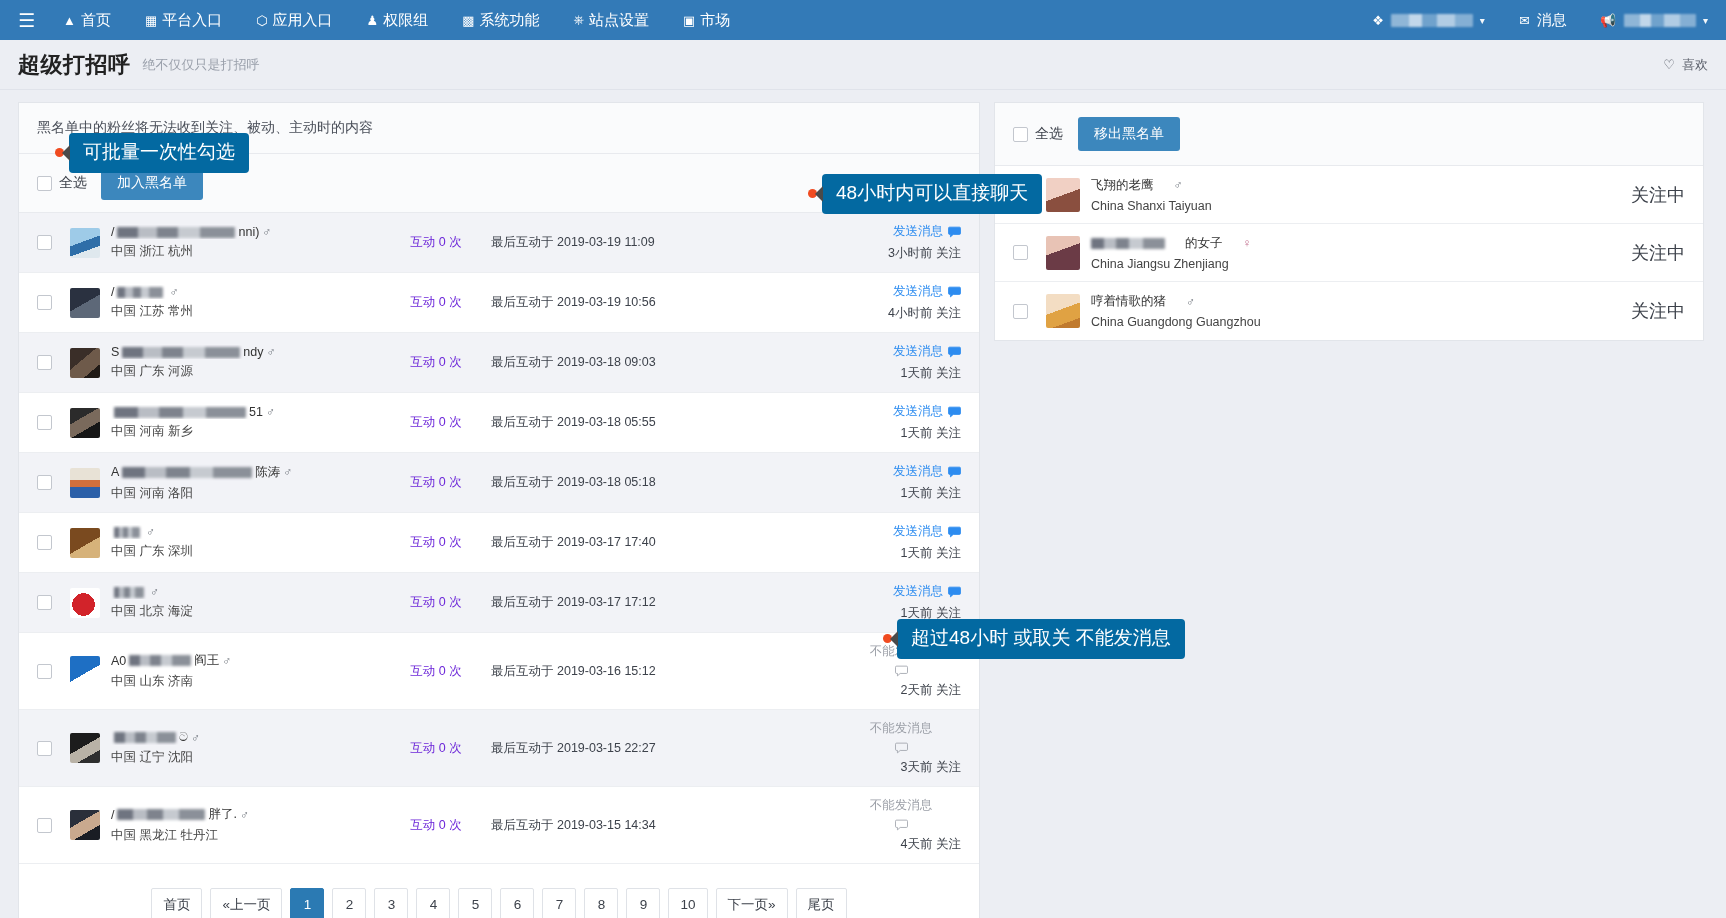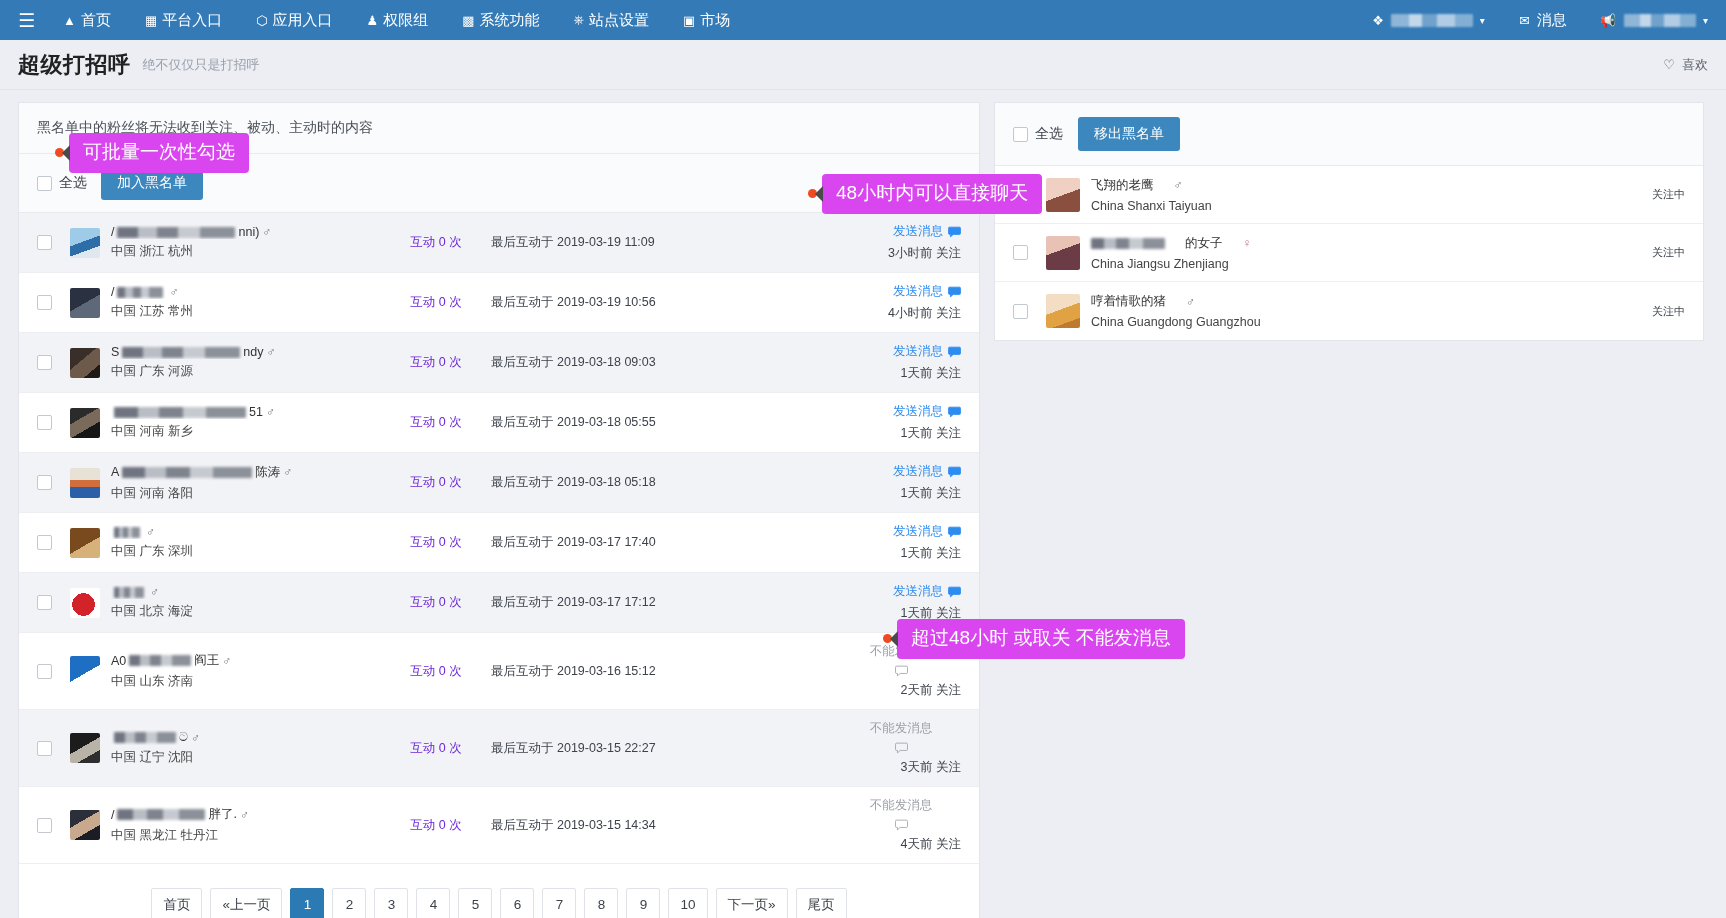--- a/index.html
+++ b/index.html
@@ -219,36 +219,36 @@
     display: flex; align-items: center;
     padding: 9px 18px;
     border-bottom: 1px solid #eceef1;
     background: #fff;
     min-height: 58px;
   }
   .bl-row:last-child { border-bottom: none; }
   .bl-info { flex: 1; }
   .bl-name { font-size: 12.5px; color: #333; display:flex; align-items:center; gap:20px; }
   .bl-loc { font-size: 12.5px; color: #444; margin-top: 5px; }
-  .bl-status { font-size: 11px; color: #3d424b; }
+  .bl-status { font-size: 18px; color: #3d424b; }
 
   
   .callout {
     position: absolute;
     display: flex; align-items: center;
     z-index: 40;
     pointer-events: none;
   }
   .callout .dot {
     width: 9px; height: 9px; border-radius: 50%;
     background: #f04b20; flex: none; margin-right: 1px;
   }
   .callout .bubble {
     position: relative;
-    background: #d946ef;
+    background: #0369a1;
     color: #ffffff;
     font-size: 19px;
     padding: 7px 14px 9px 14px;
     border-radius: 4px;
     white-space: nowrap;
     margin-left: 4px;
     line-height: 1.25;
   }
   .callout .bubble::before {
     content: "";

